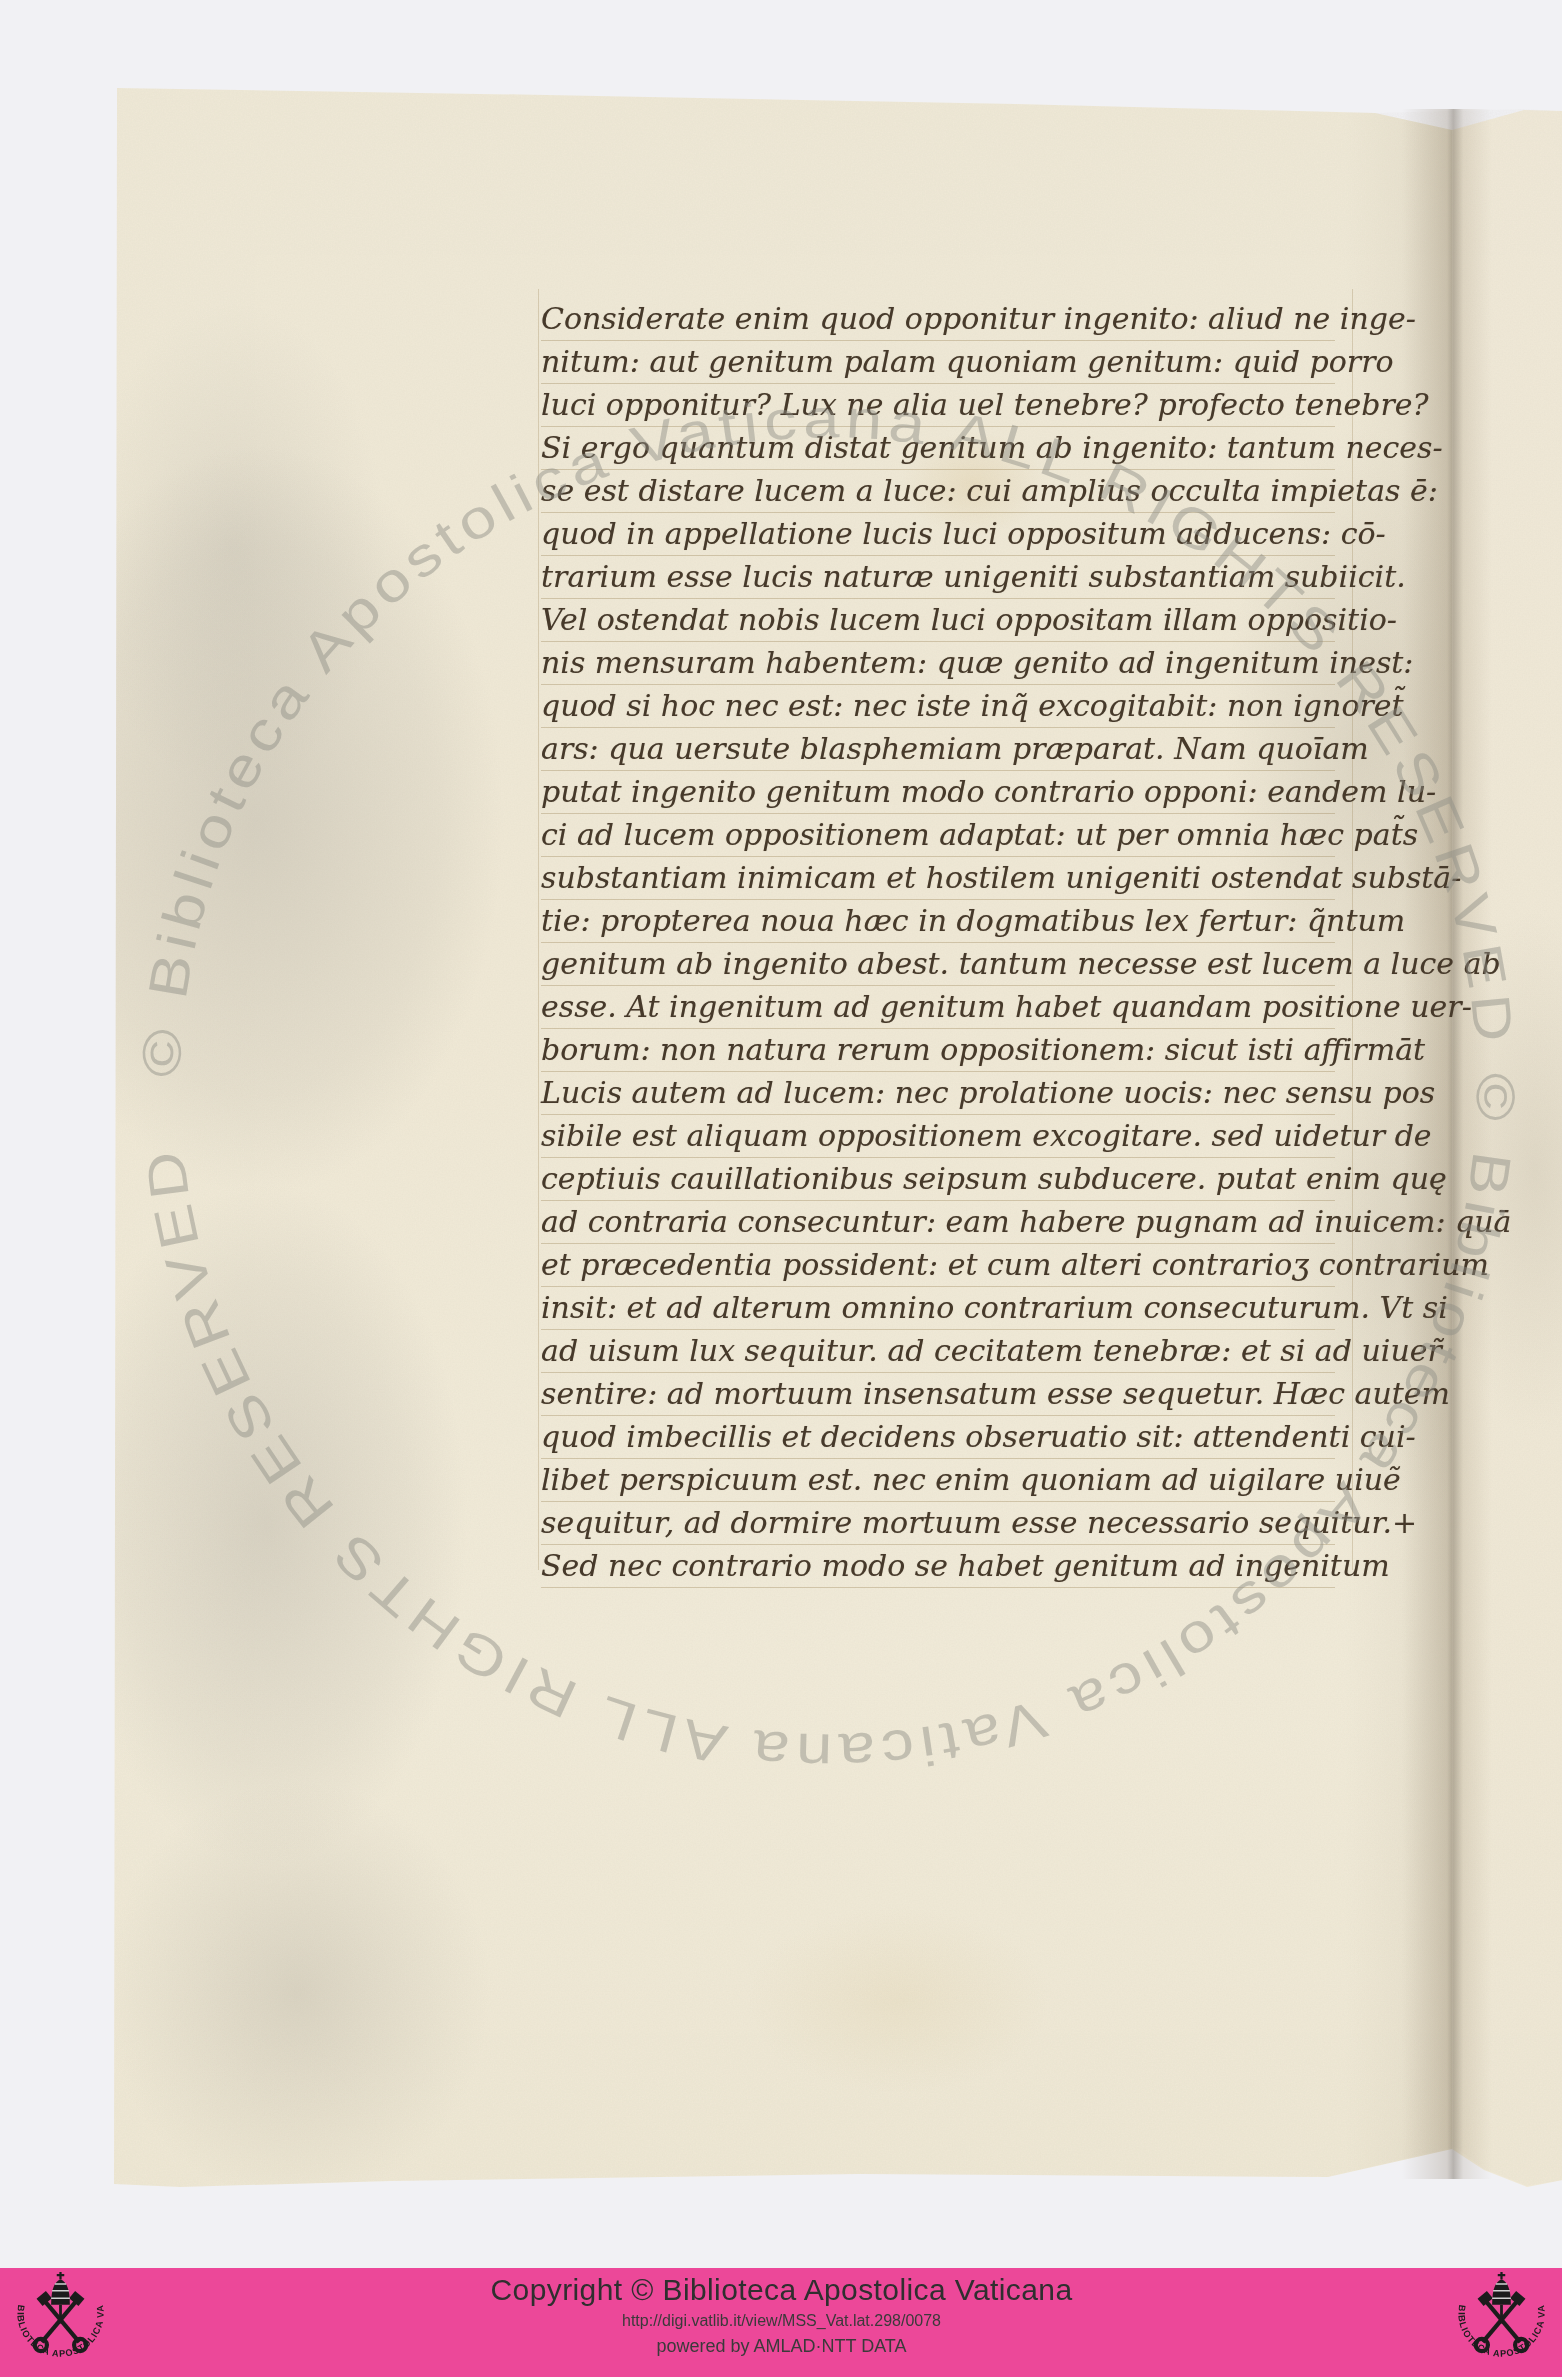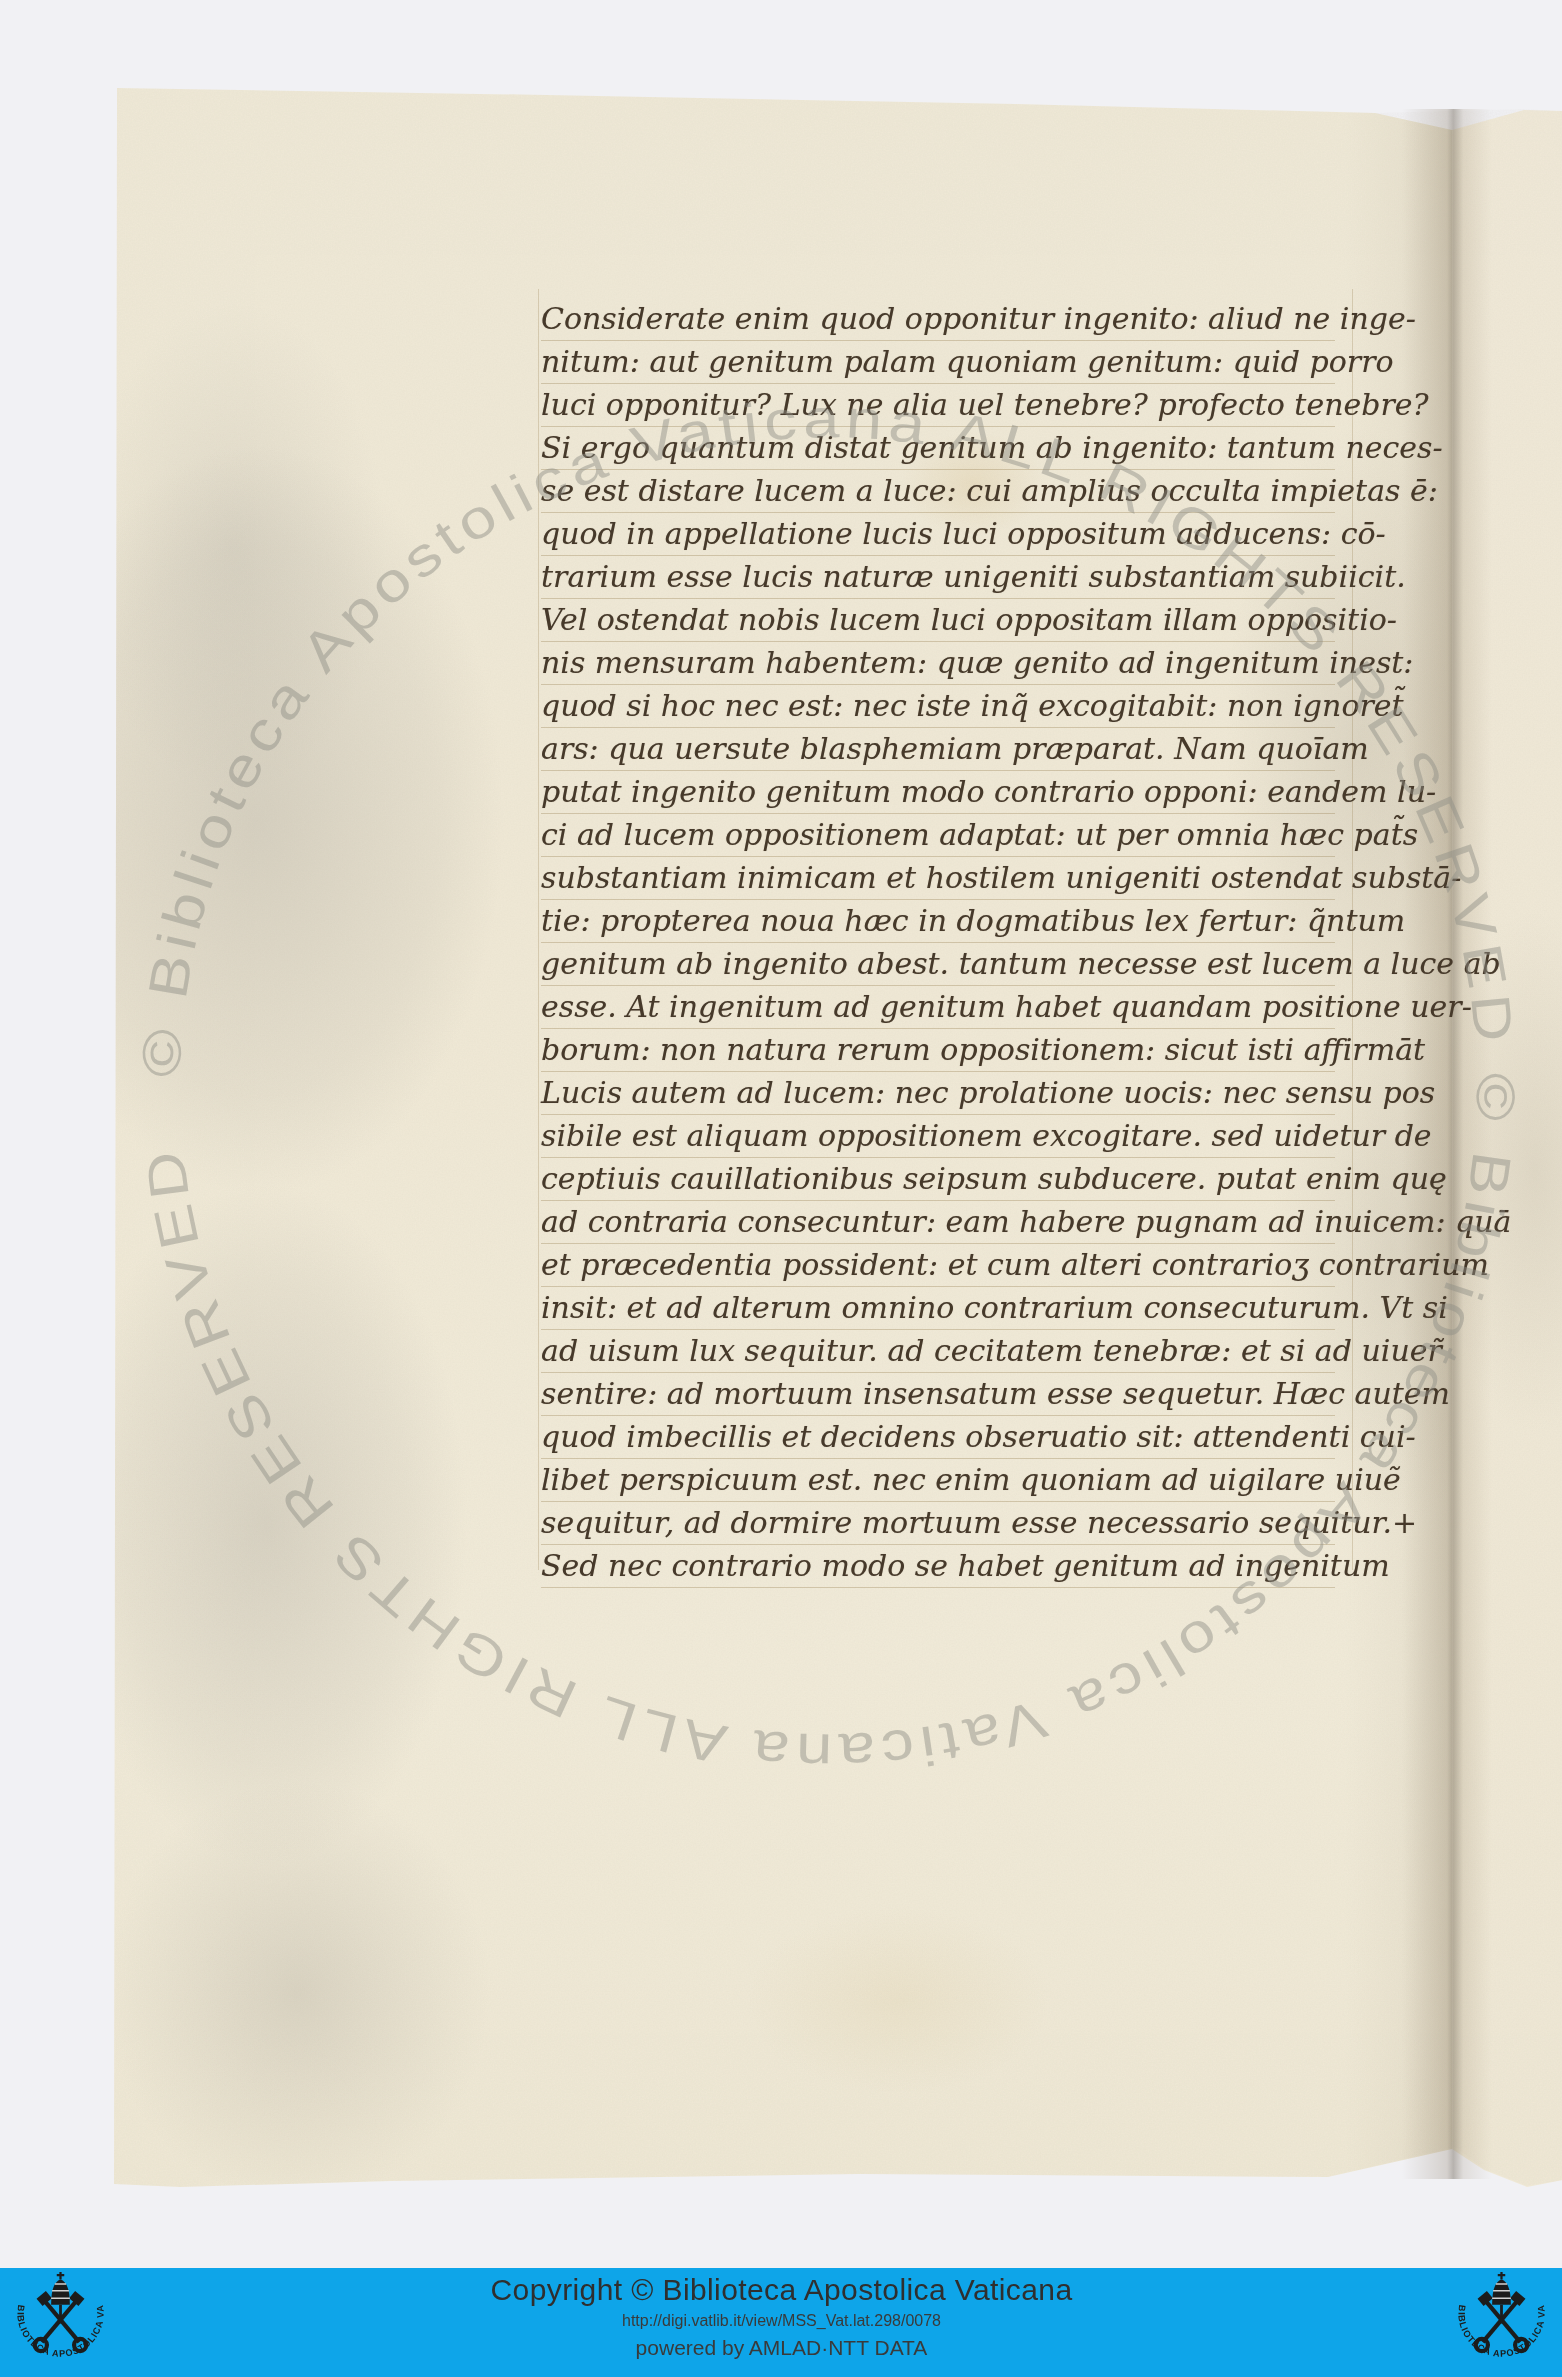--- a/index.html
+++ b/index.html
@@ -63,30 +63,30 @@
   
   svg.wm{left:0;top:0;width:1563px;height:2377px;}
   svg.wm text{
     font-family:"Liberation Sans",sans-serif;
     font-size:70px;letter-spacing:6px;font-weight:500;
     fill:#8e8d86;fill-opacity:.46;
   }
   
   .footer{
     left:0;top:2268px;width:1563px;height:109px;
-    background:#0ea5e9;
+    background:#ec4899;
   }
   .footer-text{
     position:absolute;left:0;top:4.7px;width:100%;
     display:flex;flex-direction:column;align-items:center;gap:5.5px;
     color:#2f2f2f;
   }
   .f-line1{font-size:30px;font-weight:400;letter-spacing:0.4px;}
   .f-line2{font-size:16px;color:#3a3a3a;}
-  .f-line3{font-size:21px;color:#3a3a3a;}
+  .f-line3{font-size:18px;color:#3a3a3a;}
   .logo{position:absolute;top:2271px;width:103px;height:103px;}
   .logo-left{left:9.4px;} .logo-right{left:1450px;}
   svg.logo-svg text{
     font-family:"Liberation Sans",sans-serif;font-size:10px;font-weight:bold;
     letter-spacing:1px;fill:#1c1c1c;
   }
 </style>
 </head>
 <body>
 

